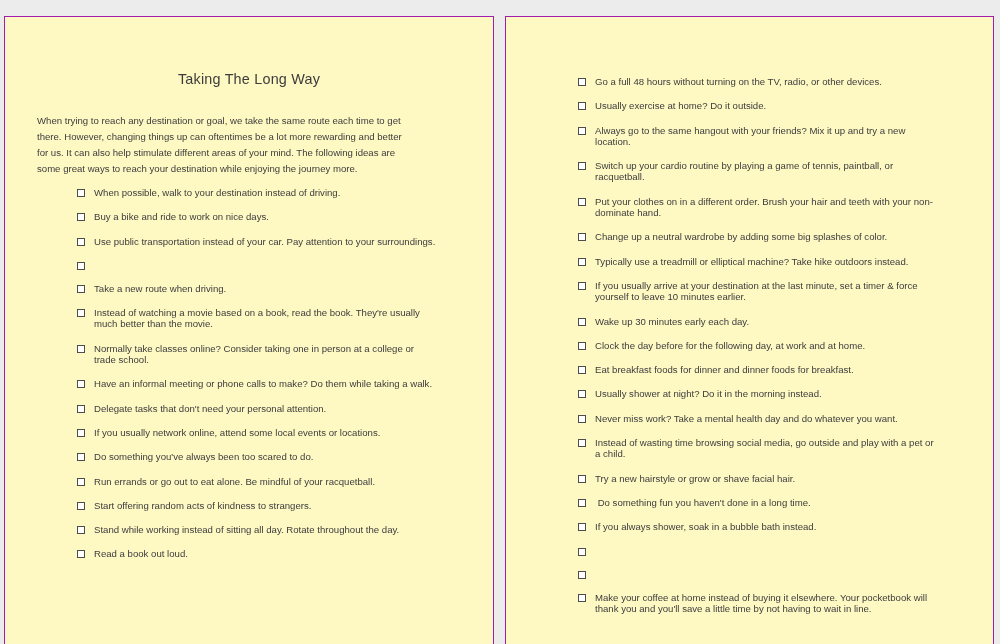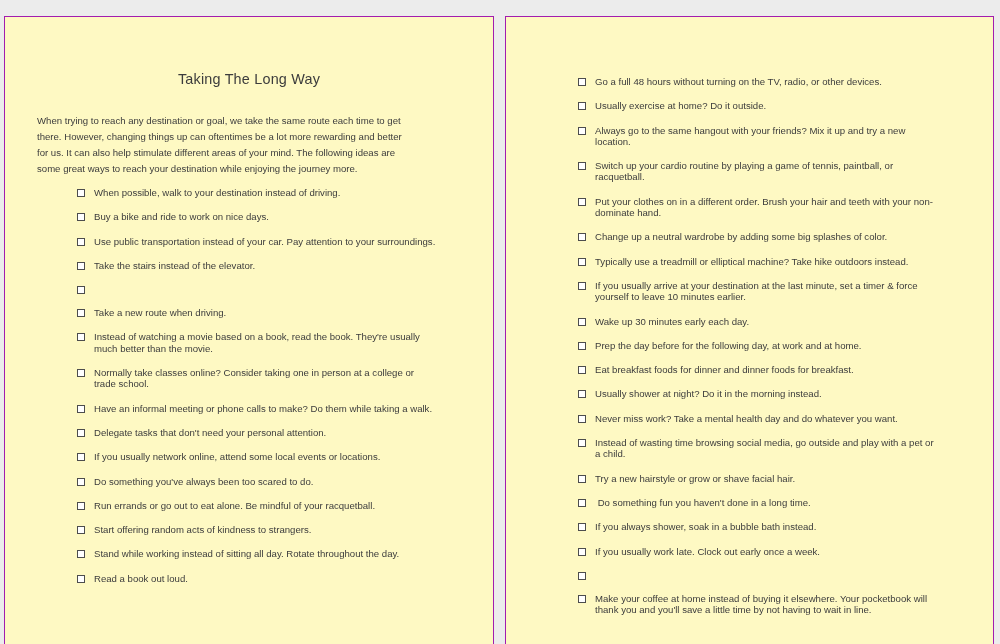--- a/index.html
+++ b/index.html
@@ -99,24 +99,20 @@
         <div class="check-item">
           <span class="checkbox"></span>
           <span class="item-text">Buy a bike and ride to work on nice days.</span>
         </div>
 
         <div class="check-item">
           <span class="checkbox"></span>
           <span class="item-text">Use public transportation instead of your car. Pay attention to your surroundings.</span>
         </div>
 
-        <div class="check-item">
-          <span class="checkbox"></span>
-          <span class="item-text">Take the stairs instead of the elevator.</span>
-        </div>
 
         <div class="check-item">
           <span class="checkbox"></span>
         </div>
 
         <div class="check-item">
           <span class="checkbox"></span>
           <span class="item-text">Take a new route when driving.</span>
         </div>
 
@@ -216,21 +212,21 @@
           <span class="item-text">If you usually arrive at your destination at the last minute, set a timer &amp; force yourself to leave 10 minutes earlier.</span>
         </div>
 
         <div class="check-item">
           <span class="checkbox"></span>
           <span class="item-text">Wake up 30 minutes early each day.</span>
         </div>
 
         <div class="check-item">
           <span class="checkbox"></span>
-          <span class="item-text">Prep the day before for the following day, at work and at home.</span>
+          <span class="item-text">Clock the day before for the following day, at work and at home.</span>
         </div>
 
         <div class="check-item">
           <span class="checkbox"></span>
           <span class="item-text">Eat breakfast foods for dinner and dinner foods for breakfast.</span>
         </div>
 
         <div class="check-item">
           <span class="checkbox"></span>
           <span class="item-text">Usually shower at night? Do it in the morning instead.</span>
@@ -256,21 +252,20 @@
           <span class="item-text"> Do something fun you haven't done in a long time.</span>
         </div>
 
         <div class="check-item">
           <span class="checkbox"></span>
           <span class="item-text">If you always shower, soak in a bubble bath instead.</span>
         </div>
 
         <div class="check-item">
           <span class="checkbox"></span>
-          <span class="item-text">If you usually work late. Clock out early once a week.</span>
         </div>
 
         <div class="check-item">
           <span class="checkbox"></span>
         </div>
 
         <div class="check-item">
           <span class="checkbox"></span>
           <span class="item-text">Make your coffee at home instead of buying it elsewhere. Your pocketbook will thank you and you'll save a little time by not having to wait in line.</span>
         </div>

